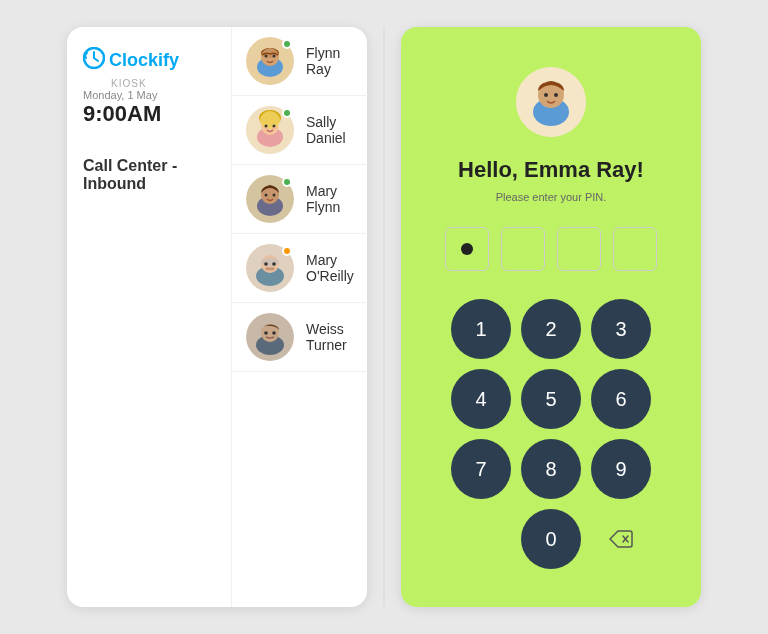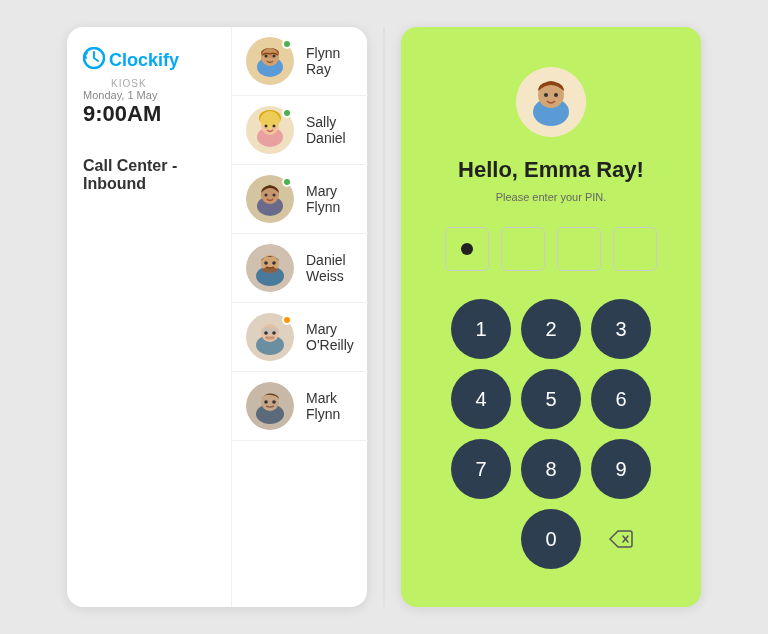--- a/index.html
+++ b/index.html
@@ -300,37 +300,20 @@
                 <circle cx="20" cy="20" r="1.5" fill="#333"></circle>
                 <circle cx="28" cy="20" r="1.5" fill="#333"></circle>
                 <path d="M21 24 Q24 27 27 24" stroke="#a0522d" stroke-width="1.2" fill="none"></path>
               </svg>
             </div>
             <div class="status-dot status-green"></div>
           </div>
           <span class="user-name">Mary Flynn</span>
         </div>
 
-        <div class="user-item">
-          <div class="avatar-wrap">
-            <div class="avatar-circle">
-              <svg width="48" height="48" viewBox="0 0 48 48">
-                <circle cx="24" cy="24" r="24" fill="#d0c0b0"></circle>
-                <ellipse cx="24" cy="32" rx="14" ry="10" fill="#4a7a9b"></ellipse>
-                <circle cx="24" cy="20" r="9" fill="#d4a574"></circle>
-                <path d="M15 17 Q20 11 24 13 Q28 11 33 17 Q33 14 24 12 Q15 14 15 17Z" fill="#5a3a20"></path>
-                <ellipse cx="24" cy="26" rx="8" ry="3" fill="#8B6040"></ellipse>
-                <circle cx="20" cy="19" r="1.8" fill="#333"></circle>
-                <circle cx="28" cy="19" r="1.8" fill="#333"></circle>
-                <path d="M20 23 Q24 25 28 23" stroke="#8B4513" stroke-width="1.5" fill="none"></path>
-              </svg>
-            </div>
-          </div>
-          <span class="user-name">Daniel Weiss</span>
-        </div>
 
         <div class="user-item">
           <div class="avatar-wrap">
             <div class="avatar-circle">
               <svg width="48" height="48" viewBox="0 0 48 48">
                 <circle cx="24" cy="24" r="24" fill="#e0d0c0"></circle>
                 <ellipse cx="24" cy="32" rx="14" ry="10" fill="#6a8fa0"></ellipse>
                 <circle cx="24" cy="20" r="9" fill="#e8c0a0"></circle>
                 <ellipse cx="24" cy="18" rx="9" ry="4" fill="#c0c0c0" opacity="0.6"></ellipse>
                 <circle cx="20" cy="20" r="1.8" fill="#333"></circle>
@@ -353,21 +336,21 @@
                 <circle cx="24" cy="20" r="9" fill="#c8a888"></circle>
                 <path d="M15 17 Q20 10 28 12 Q33 14 33 17 Q30 13 24 13 Q18 12 15 17Z" fill="#6a4020"></path>
                 <circle cx="20" cy="20" r="1.8" fill="#333"></circle>
                 <circle cx="28" cy="20" r="1.8" fill="#333"></circle>
                 <path d="M20 24 Q24 26 28 24" stroke="#906050" stroke-width="1.5" fill="none"></path>
                 <path d="M17 22 Q20 24 17 26 Q15 24 17 22Z" fill="#c09070" opacity="0.4"></path>
                 <path d="M31 22 Q28 24 31 26 Q33 24 31 22Z" fill="#c09070" opacity="0.4"></path>
               </svg>
             </div>
           </div>
-          <span class="user-name">Mark Flynn</span>
+          <span class="user-name">Weiss Turner</span>
         </div>
       </div>
     </div>
   </div>
 
   <div class="divider-line"></div>
 
   <div class="right-panel">
     <div class="pin-avatar">
       <svg width="70" height="70" viewBox="0 0 70 70">

